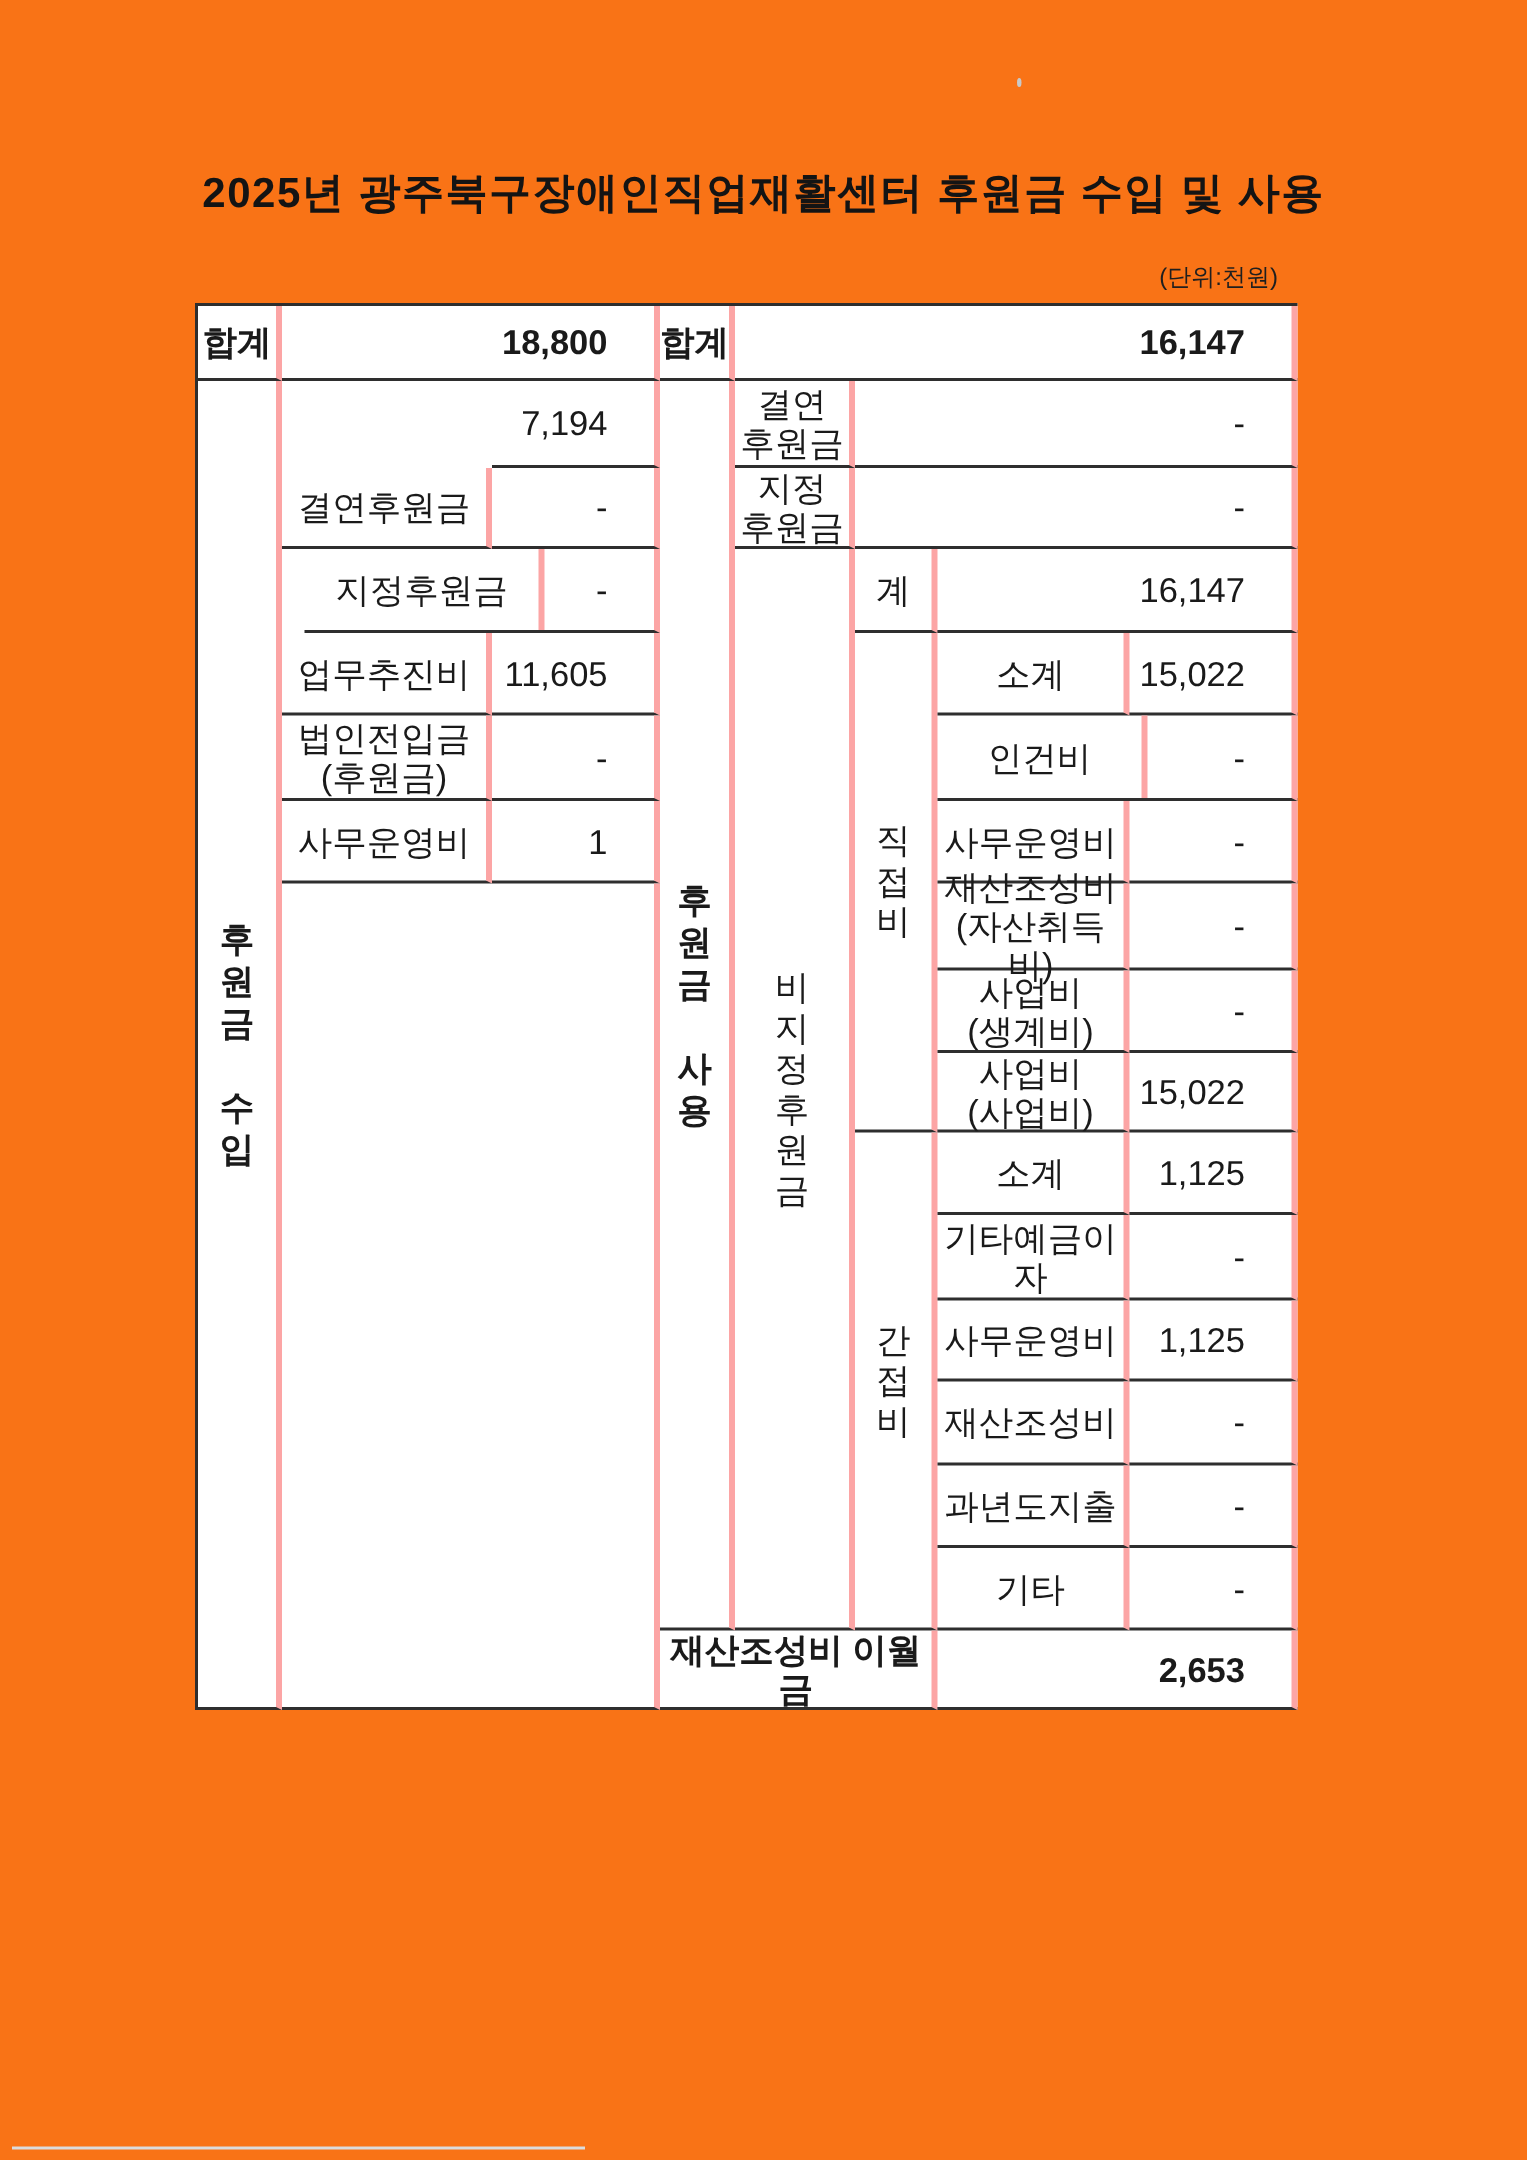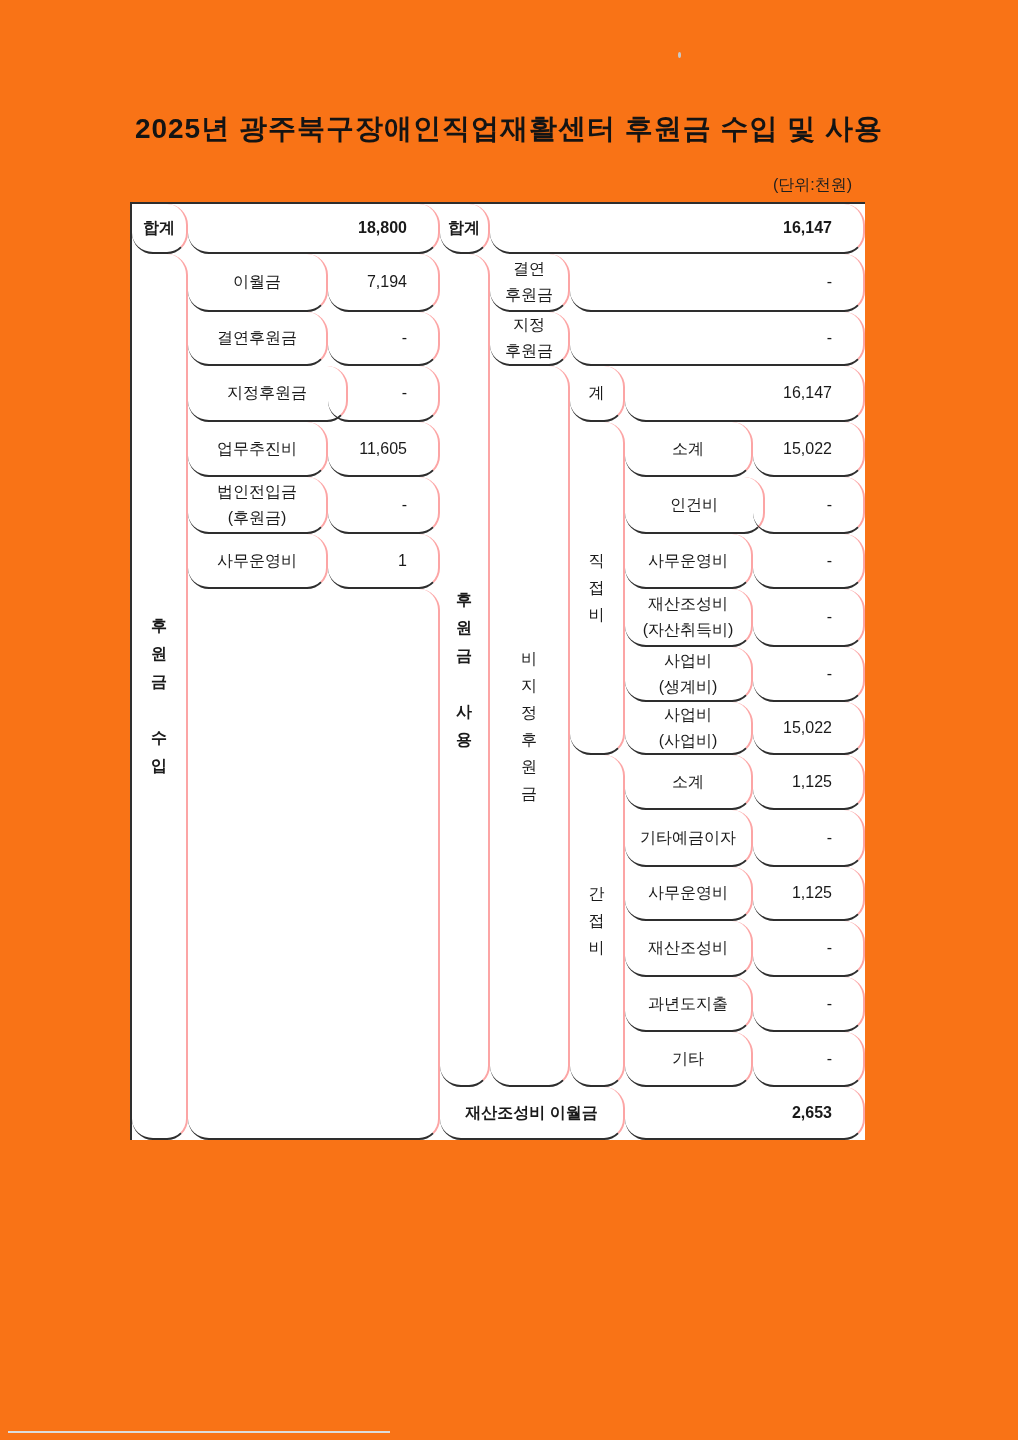--- a/index.html
+++ b/index.html
@@ -25,25 +25,25 @@
   .grid{
     position:absolute;left:130px;top:202px;
     width:735px;height:938px;
     box-sizing:border-box;
     border-top:2px solid #2e2e2e;
     border-left:2px solid #2e2e2e;
     background:#fff;
   }
   .cell{
     position:absolute;box-sizing:border-box;
-    border-right:2px solid #fca5a5;
+    border-right:4px solid #fca5a5;
     border-bottom:2px solid #2e2e2e;
     display:flex;align-items:center;justify-content:center;
-    font-size:16px;line-height:26px;
-    white-space:pre-line;text-align:center;border-radius:21px;
+    font-size:23px;line-height:26px;
+    white-space:pre-line;text-align:center;
   }
   .val{justify-content:flex-end;padding-right:31px;text-align:right;}
   .b{font-weight:bold;}
   .vlabel{line-height:28px;letter-spacing:0;}
   .vlabel2{line-height:27px;}
   .artifact-dot{
     position:absolute;left:678px;top:52px;width:3px;height:6px;
     background:#c9c9c9;border-radius:50%;
   }
   .artifact-line{
@@ -64,27 +64,26 @@
     <div class="cell b" style="left:0;top:0;width:56px;height:50px">합계</div>
     <div class="cell val b" style="left:56px;top:0;width:252px;height:50px">18,800</div>
 
     <div class="cell vlabel b" style="left:0;top:50px;width:56px;height:886px">후
 원
 금
 
 수
 입</div>
 
-    <div class="cell" style="left:56px;top:50px;width:140px;height:58px">이월금</div>
     <div class="cell val" style="left:196px;top:50px;width:112px;height:58px">7,194</div>
 
     <div class="cell" style="left:56px;top:108px;width:140px;height:54px">결연후원금</div>
     <div class="cell val" style="left:196px;top:108px;width:112px;height:54px">-</div>
 
-    <div class="cell" style="left:56px;top:162px;width:160px;height:56px">지정후원금</div>
+    <div class="cell" style="left:71px;top:162px;width:160px;height:56px">지정후원금</div>
     <div class="cell val" style="left:196px;top:162px;width:112px;height:56px">-</div>
 
     <div class="cell" style="left:56px;top:218px;width:140px;height:55px">업무추진비</div>
     <div class="cell val" style="left:196px;top:218px;width:112px;height:55px">11,605</div>
 
     <div class="cell" style="left:56px;top:273px;width:140px;height:57px">법인전입금
 (후원금)</div>
     <div class="cell val" style="left:196px;top:273px;width:112px;height:57px">-</div>
 
     <div class="cell" style="left:56px;top:330px;width:140px;height:55px">사무운영비</div>

